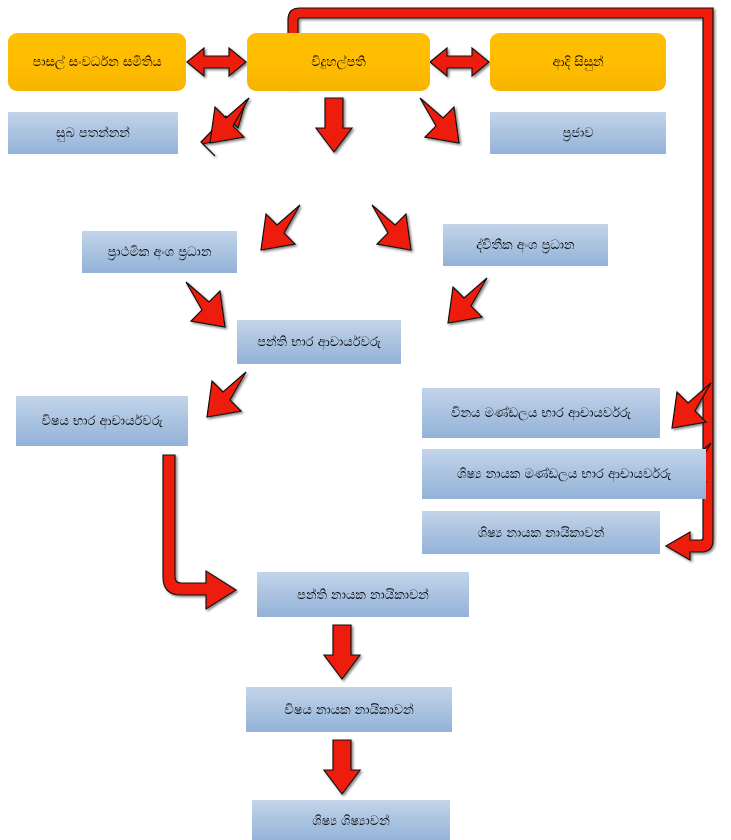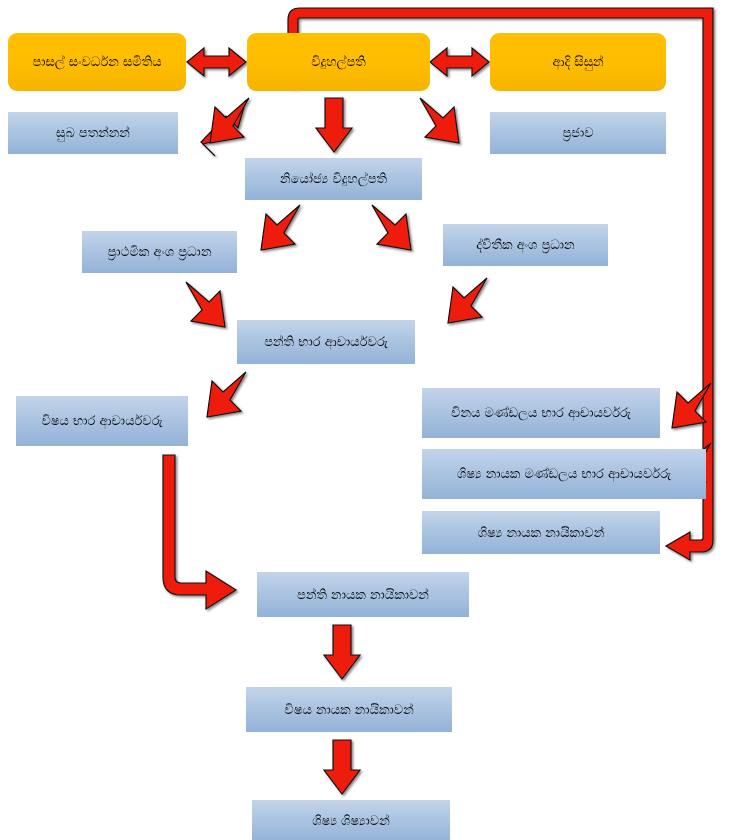--- a/index.html
+++ b/index.html
@@ -118,33 +118,30 @@
   </div>
 
   <div class="node node-blue" style="left:8px;  top:112px; width:170px; height:42px;align-items:center;">
     <span class="node-label">සුබ පතන්නන්</span>
   </div>
 
   <div class="node node-blue" style="left:490px; top:112px; width:176px; height:42px;">
     <span class="node-label">ප්‍රජාව</span>
   </div>
 
-  <div class="node node-blue" style="left:245px; top:158px; width:177px; height:42px;">
-    <span class="node-label">නියෝජ්‍ය විදුහල්පති</span>
-  </div>
 
   <div class="node node-blue" style="left:82px;  top:231px; width:155px; height:42px;">
     <span class="node-label">ප්‍රාථමික අංශ ප්‍රධාන</span>
   </div>
 
   <div class="node node-blue" style="left:443px; top:224px; width:165px; height:42px;">
     <span class="node-label">ද්විතීක අංශ ප්‍රධාන</span>
   </div>
 
-  <div class="node node-blue" style="left:237px; top:320px; width:178px; height:44px;">
+  <div class="node node-blue" style="left:237px; top:320px; width:164px; height:44px;">
     <span class="node-label">පන්ති භාර ආචාර්යවරු</span>
   </div>
 
   <div class="node node-blue" style="left:16px;  top:396px; width:172px; height:50px;">
     <span class="node-label">විෂය භාර ආචාර්යවරු</span>
   </div>
 
   <div class="node node-blue" style="left:422px; top:388px; width:238px; height:50px;">
     <span class="node-label">විනය මණ්ඩලය භාර ආචායර්වරු</span>
   </div>

